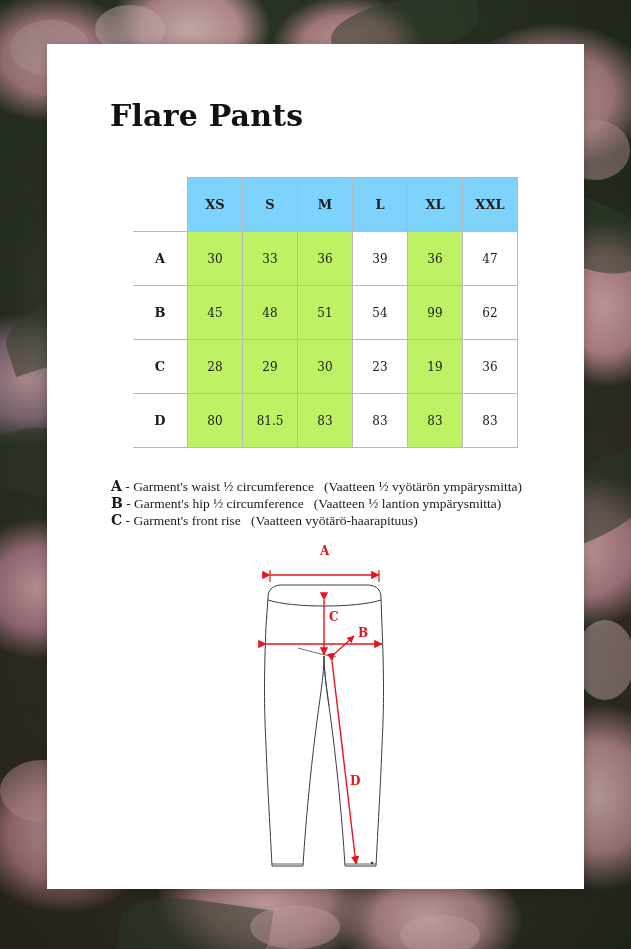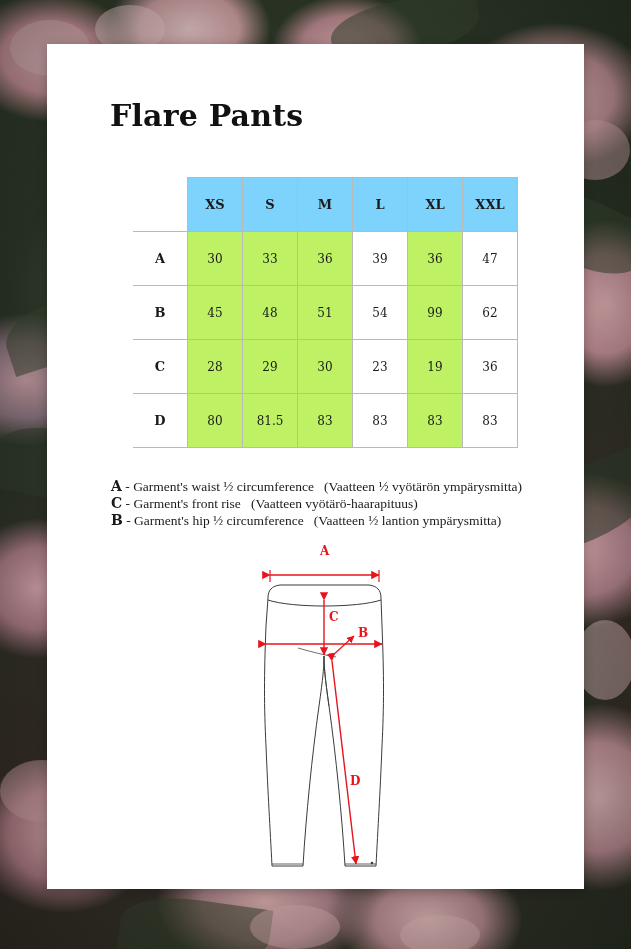--- a/index.html
+++ b/index.html
@@ -232,32 +232,32 @@
 
   <div class="legend">
     <div class="row">
       <span class="key">A</span>
       <span>-</span>
       <span>Garment's waist ½ circumference</span>
       &nbsp;
       <span class="fin">(Vaatteen ½ vyötärön ympärysmitta)</span>
     </div>
     <div class="row">
+      <span class="key">B</span>
+      <span>-</span>
+      <span>Garment's hip ½ circumference</span>
+      &nbsp;
+      <span class="fin">(Vaatteen ½ lantion ympärysmitta)</span>
+    </div>
+    <div class="row">
       <span class="key">C</span>
       <span>-</span>
       <span>Garment's front rise</span>
       &nbsp;
       <span class="fin">(Vaatteen vyötärö-haarapituus)</span>
-    </div>
-    <div class="row">
-      <span class="key">B</span>
-      <span>-</span>
-      <span>Garment's hip ½ circumference</span>
-      &nbsp;
-      <span class="fin">(Vaatteen ½ lantion ympärysmitta)</span>
     </div>
   </div>
 
   <div id="diagram">
     <svg width="185" height="325" viewBox="0 0 185 325">
 
       <g fill="#ffffff" stroke="#3b3b3b" stroke-width="1">
         <path d="M36 42
                  C36 34, 40 30, 48 29
                  L137 29

